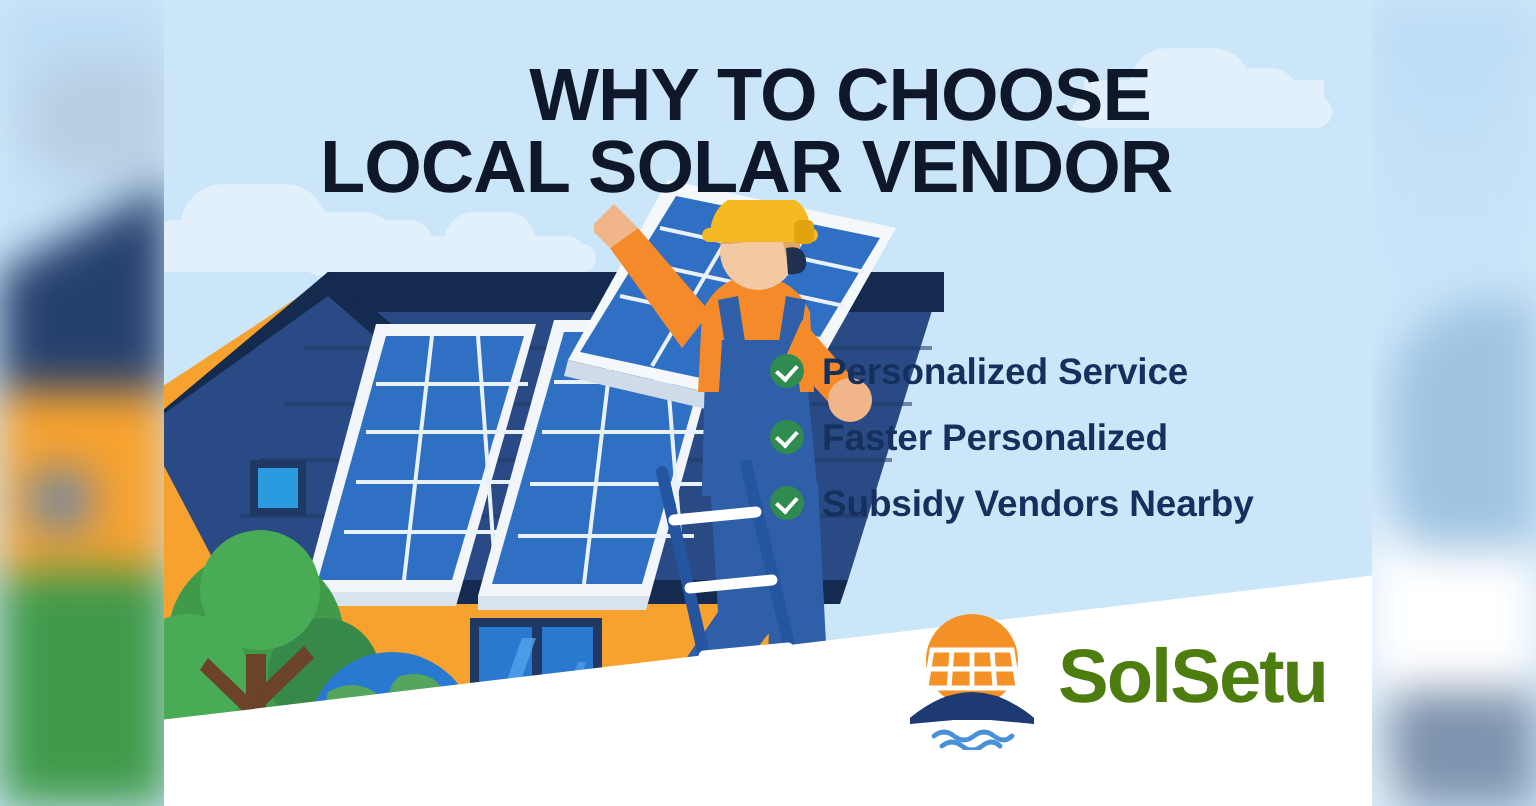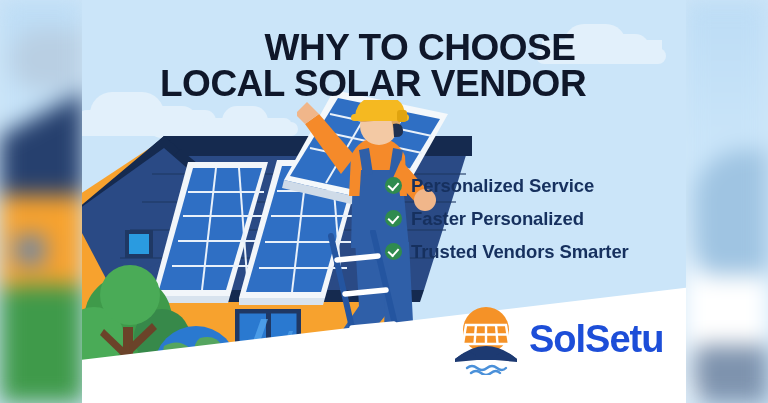--- a/index.html
+++ b/index.html
@@ -42,21 +42,21 @@
   .bullet{display:flex;align-items:center;height:31px;margin-bottom:2px;}
   .chk{width:17px;height:17px;border-radius:50%;background:#2f8b4f;flex:0 0 auto;
        position:relative;margin-right:9px;}
   .chk:after{content:"";position:absolute;left:4.6px;top:3.4px;width:4.5px;height:8px;
        border:2px solid #ffffff;border-top:0;border-left:0;transform:rotate(42deg);}
   .btxt{color:#16305e;font-size:18.5px;font-weight:bold;white-space:nowrap;letter-spacing:-0.1px;}
 
   
   .logo{position:absolute;left:367px;top:303px;display:flex;align-items:center;}
   .logomark{position:relative;width:74px;height:72px;flex:0 0 auto;}
-  .logotext{color:#1d4ed8;font-size:38px;font-weight:bold;letter-spacing:-1px;margin-left:6px;}
+  .logotext{color:#4d7c0f;font-size:38px;font-weight:bold;letter-spacing:-1px;margin-left:6px;}
 </style>
 </head>
 <body>
 
 <div id="stage">
 
   <div class="blurstrip left">
     <div class="bl-sky"></div>
     <div class="bl-blob" style="left:-40px;top:120px;width:170px;height:120px;background:#26406e;border-radius:10px;transform:rotate(-28deg);"></div>
     <div class="bl-blob" style="left:-50px;top:195px;width:190px;height:150px;background:#f7a22e;border-radius:8px;"></div>
@@ -247,21 +247,21 @@
       <div class="bullet">
         <span class="chk"></span>
         <span class="btxt">Personalized Service</span>
       </div>
       <div class="bullet">
         <span class="chk"></span>
         <span class="btxt">Faster Personalized</span>
       </div>
       <div class="bullet">
         <span class="chk"></span>
-        <span class="btxt">Trusted Vendors Smarter</span>
+        <span class="btxt">Subsidy Vendors Nearby</span>
       </div>
     </div>
 
     <div class="logo">
       <span class="logomark">
         <svg width="74" height="72" viewBox="0 0 74 72">
 
           <circle cx="37" cy="27" r="23" fill="#f59227"></circle>
 
           <g>

